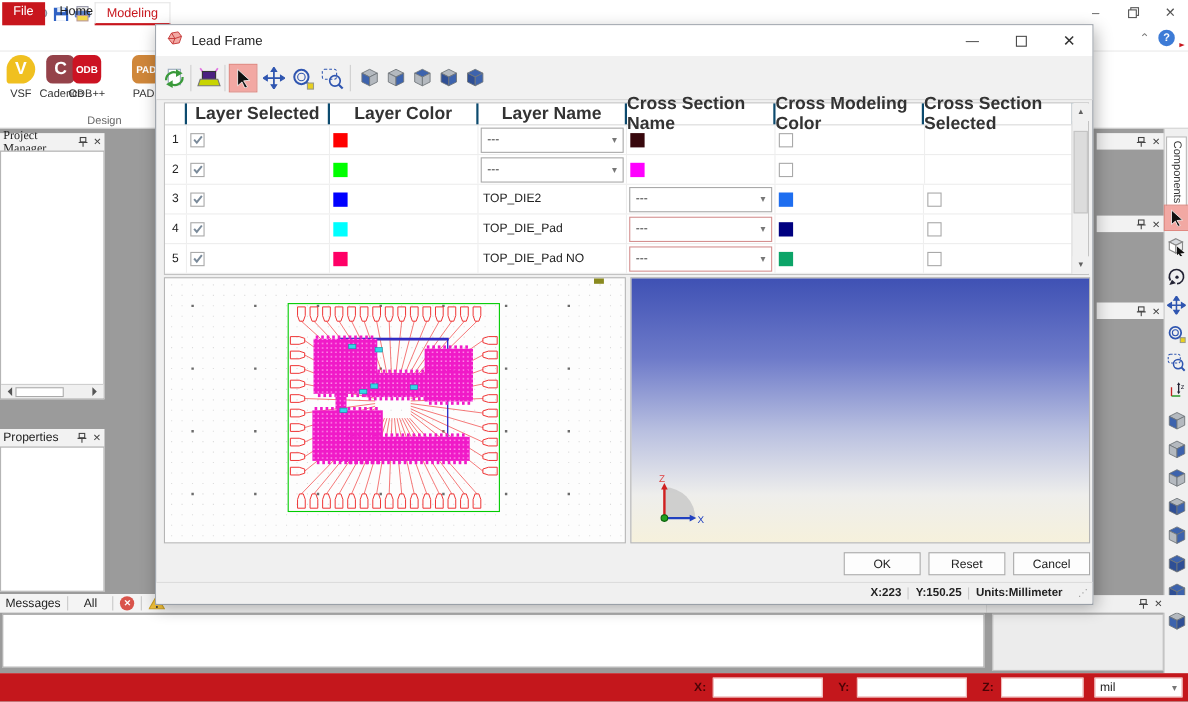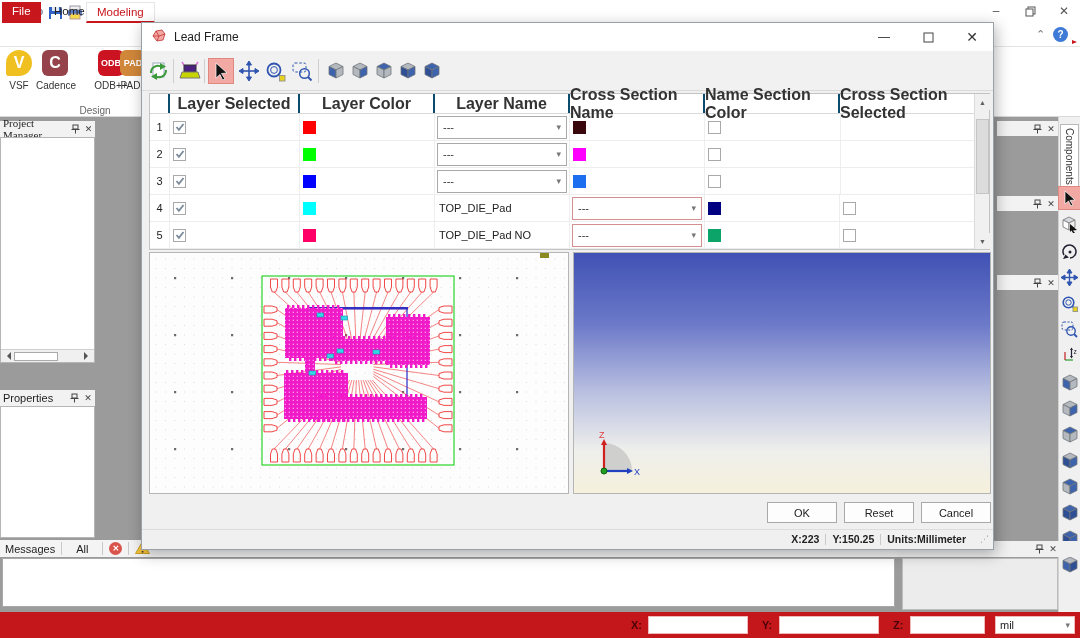--- a/index.html
+++ b/index.html
@@ -151,21 +151,21 @@
 
   <div id="ribbon-body" class="abs">
     <div class="abs rbtn" style="left:0px">
       <div class="rbadge" style="background:#f0c020;border-radius:50% 50% 50% 12%;">V</div>
       <div class="rlabel">VSF</div>
     </div>
     <div class="abs rbtn" style="left:36px">
       <div class="rbadge" style="background:#95424a;">C</div>
       <div class="rlabel">Cadence</div>
     </div>
-    <div class="abs rbtn" style="left:92px">
+    <div class="abs rbtn" style="left:60px">
       <div class="rbadge" style="background:#cc1322;font-size:9px;">ODB</div>
       <div class="rlabel">ODB++</div>
     </div>
     <div class="abs rbtn" style="left:114px">
       <div class="rbadge" style="background:#d0873a;font-size:9px;">PAD</div>
       <div class="rlabel">PADs</div>
     </div>
     <div id="design-label" class="abs">Design</div>
   </div>
 
@@ -499,21 +499,21 @@
         </span>
     </div>
 
     <div id="dlg-table" class="abs">
       <div class="thead" id="table-head">
           <div class="th w0"></div>
           <div class="th w1">Layer Selected</div>
           <div class="th w2">Layer Color</div>
           <div class="th w3">Layer Name</div>
           <div class="th w4">Cross Section Name</div>
-          <div class="th w5">Name Section Color</div>
+          <div class="th w5">Cross Modeling Color</div>
           <div class="th w6">Cross Section Selected</div>
         </div>
       <div id="table-rows">
           <div class="trow">
             <div class="c w0">1</div>
             <div class="c w1">
               <span class="cb">
                 <svg width="10" height="10" viewBox="0 0 10 10">
                   <path d="M1.5 5 l2.4 2.8 L8.5 2" fill="none" stroke="#7a8a9a" stroke-width="1.8"></path>
                 </svg>
@@ -567,20 +567,21 @@
             <div class="c w1">
               <span class="cb">
                 <svg width="10" height="10" viewBox="0 0 10 10">
                   <path d="M1.5 5 l2.4 2.8 L8.5 2" fill="none" stroke="#7a8a9a" stroke-width="1.8"></path>
                 </svg>
               </span>
             </div>
             <div class="c w2">
               <span class="swatch" style="background:#0000ff"></span>
             </div>
+            <div class="c w3" style="padding-left:4px">TOP_DIE2</div>
             <div class="c w4">
               <div class="dd">
                 <span>---</span>
                 <span class="sp"></span>
                 <span class="ddcaret">▾</span>
               </div>
             </div>
             <div class="c w5">
               <span class="swatch" style="background:#1e6ef0"></span>
             </div>

